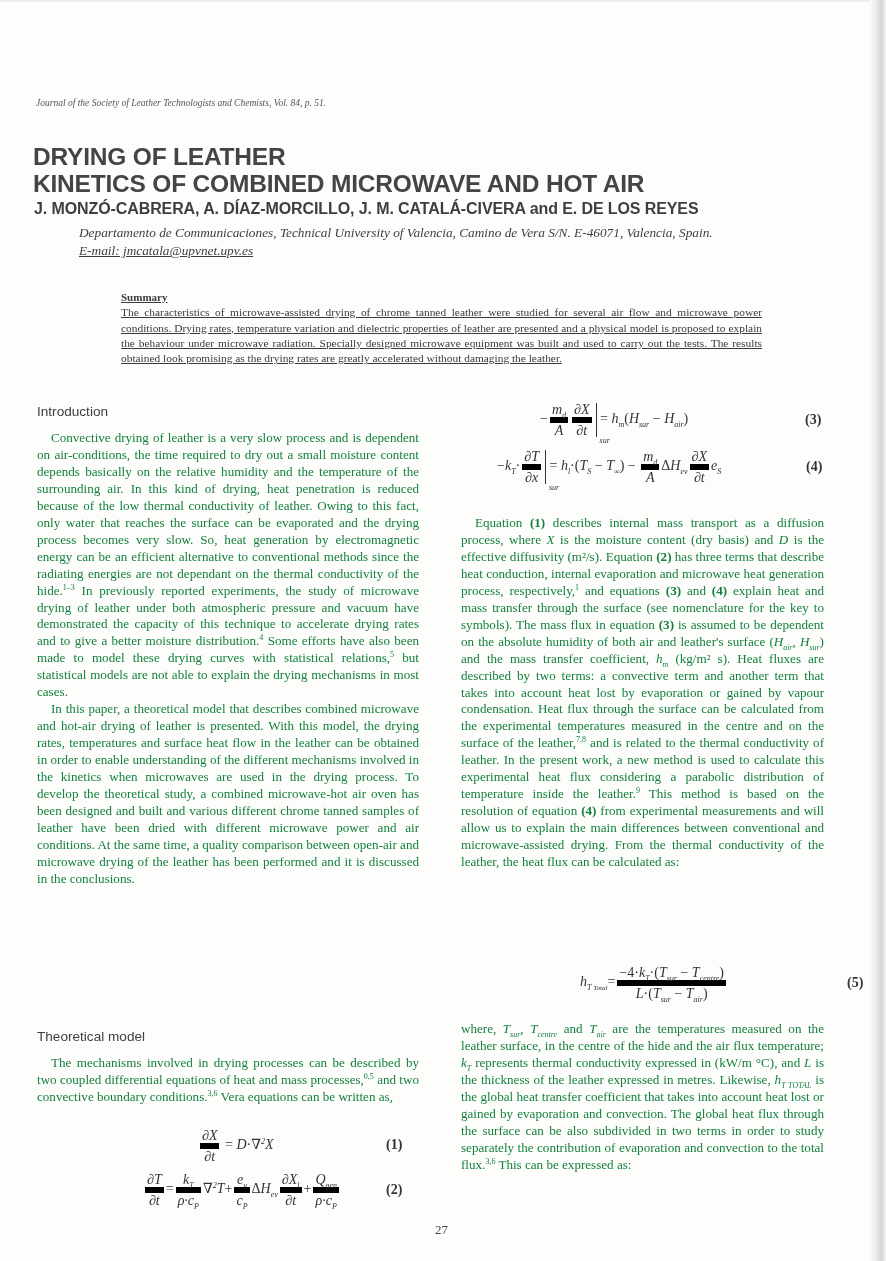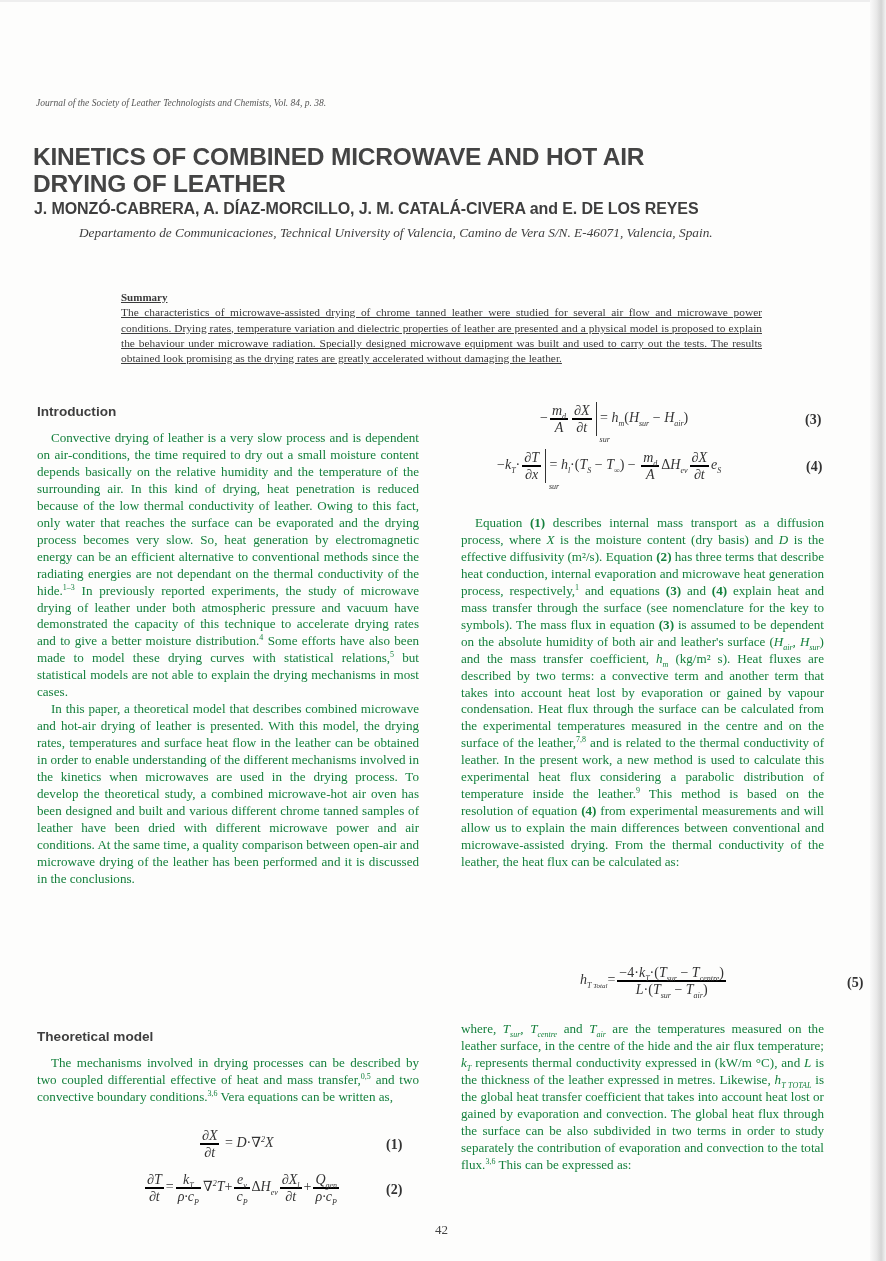--- a/index.html
+++ b/index.html
@@ -37,75 +37,76 @@
     font-size: 11.4px; line-height: 15.3px; color: #3a3a3a; text-align: justify; text-decoration: underline;
   }
   .summary .head { font-weight: bold; font-size: 11px; }
   .col {
     position: absolute; font-size: 13.1px; line-height: 16.95px; color: #15803d;
     text-align: justify;
   }
   .col-left { left: 52px; width: 366px; }
   .col-right { left: 461px; width: 363px; }
   .sec-head {
-    font-family: "Liberation Sans", "DejaVu Sans", sans-serif; font-weight: bold;
+    font-family: "Liberation Sans", "DejaVu Sans", sans-serif; font-weight: normal;
     font-size: 13.6px; color: #3e3e3e; position: absolute;
   }
   p.para { margin: 0; text-indent: 14px; }
   sup { font-size: 8px; line-height: 0; }
   sub { font-size: 8px; line-height: 0; }
   .eq {
     position: absolute; font-size: 14px; color: #333; font-style: italic;
   }
   .eq .num { position: absolute; font-style: normal; font-weight: bold; font-size: 14px; }
   .frac { display: inline-block; vertical-align: middle; text-align: center; margin: 0 2px; }
-  .frac .n { display: block; border-bottom: 2px solid #000000; padding: 0 2px; line-height: 15px; }
+  .frac .n { display: block; border-bottom: 6px solid #000000; padding: 0 2px; line-height: 15px; }
   .frac .d { display: block; line-height: 15px; padding: 0 2px; }
   .up { font-style: normal; }
   .bar { display: inline-block; border-left: 1px solid #333; height: 34px; vertical-align: middle; margin-left: 2px; position: relative; }
   .bar sub { position: absolute; left: 3px; bottom: -4px; font-size: 8px; }
   .page-num { position: absolute; left: 435px; top: 1222px; font-size: 13px; color: #444; }
   b.r { font-weight: bold; font-style: normal; }
   i { font-style: italic; }
 </style>
 </head>
 <body>
 
 <div class="top-rule"></div>
 <div class="page-edge"></div>
 
-<div class="running-head">Journal of the Society of Leather Technologists and Chemists, Vol. 84, p. 38.</div>
+<div class="running-head">Journal of the Society of Leather Technologists and Chemists, Vol. 84, p. 51.</div>
 
 <div class="title">
+  <div>DRYING OF LEATHER</div>
   <div>KINETICS OF COMBINED MICROWAVE AND HOT AIR</div>
-  <div>DRYING OF LEATHER</div>
 </div>
 
 <div class="authors">J. MONZÓ-CABRERA, A. DÍAZ-MORCILLO, J. M. CATALÁ-CIVERA and E. DE LOS REYES</div>
 
 <div class="affil">
   <div>Departamento de Communicaciones, Technical University of Valencia, Camino de Vera S/N. E-46071, Valencia, Spain.</div>
+  <div class="email">E-mail: jmcatala@upvnet.upv.es</div>
 </div>
 
 <div class="summary">
   <div class="head">Summary</div>
   <div>The characteristics of microwave-assisted drying of chrome tanned leather were studied for several air flow and microwave power conditions. Drying rates, temperature variation and dielectric properties of leather are presented and a physical model is proposed to explain the behaviour under microwave radiation. Specially designed microwave equipment was built and used to carry out the tests. The results obtained look promising as the drying rates are greatly accelerated without damaging the leather.</div>
 </div>
 
 <div class="sec-head" style="left:37px; top:404px;">Introduction</div>
 
 <div class="col col-left" style="left:37px; width:382px; top:430px;">
   <p class="para"><span>Convective drying of leather is a very slow process and is dependent on air-conditions, the time required to dry out a small moisture content depends basically on the relative humidity and the temperature of the surrounding air. In this kind of drying, heat penetration is reduced because of the low thermal conductivity of leather. Owing to this fact, only water that reaches the surface can be evaporated and the drying process becomes very slow. So, heat generation by electromagnetic energy can be an efficient alternative to conventional methods since the radiating energies are not dependant on the thermal conductivity of the hide.</span><sup>1–3</sup><span> In previously reported experiments, the study of microwave drying of leather under both atmospheric pressure and vacuum have demonstrated the capacity of this technique to accelerate drying rates and to give a better moisture distribution.</span><sup>4</sup><span> Some efforts have also been made to model these drying curves with statistical relations,</span><sup>5</sup><span> but statistical models are not able to explain the drying mechanisms in most cases.</span></p>
   <p class="para">In this paper, a theoretical model that describes combined microwave and hot-air drying of leather is presented. With this model, the drying rates, temperatures and surface heat flow in the leather can be obtained in order to enable understanding of the different mechanisms involved in the kinetics when microwaves are used in the drying process. To develop the theoretical study, a combined microwave-hot air oven has been designed and built and various different chrome tanned samples of leather have been dried with different microwave power and air conditions. At the same time, a quality comparison between open-air and microwave drying of the leather has been performed and it is discussed in the conclusions.</p>
 </div>
 
 <div class="sec-head" style="left:37px; top:1029px;">Theoretical model</div>
 
 <div class="col col-left" style="left:37px; width:382px; top:1055px;">
-  <p class="para"><span>The mechanisms involved in drying processes can be described by two coupled differential effective of heat and mass transfer,</span><sup>0,5</sup><span> and two convective boundary conditions.</span><sup>3,6</sup><span> Vera equations can be written as,</span></p>
+  <p class="para"><span>The mechanisms involved in drying processes can be described by two coupled differential equations of heat and mass processes,</span><sup>0,5</sup><span> and two convective boundary conditions.</span><sup>3,6</sup><span> Vera equations can be written as,</span></p>
 </div>
 
 <div class="eq" style="left:198px; top:1128px; width:230px;">
   <span class="frac"><span class="n">∂X</span><span class="d">∂t</span></span><span class="up"> = </span>D<span class="up">·</span>∇<sup>2</sup>X
   <span class="num" style="left:188px; top:9px;">(1)</span>
 </div>
 
 <div class="eq" style="left:143px; top:1172px; width:285px;">
   <span class="frac"><span class="n">∂T</span><span class="d">∂t</span></span><span class="up">=</span><span class="frac"><span class="n">k<sub>T</sub></span><span class="d">ρ·c<sub>P</sub></span></span>∇<sup>2</sup>T<span class="up">+</span><span class="frac"><span class="n">e<sub>v</sub></span><span class="d">c<sub>P</sub></span></span><span class="up">Δ</span>H<sub>ev</sub><span class="frac"><span class="n">∂X<sub>l</sub></span><span class="d">∂t</span></span><span class="up">+</span><span class="frac"><span class="n">Q<sub>gen</sub></span><span class="d">ρ·c<sub>P</sub></span></span>
   <span class="num" style="left:243px; top:10px;">(2)</span>
@@ -127,13 +128,13 @@
 
 <div class="eq" style="left:540px; top:965px; width:290px;margin-left:40px;">
   h<sub>T <span style="font-size:7px;">Total</span></sub><span class="up">=</span><span class="frac"><span class="n"><span class="up">−4·</span>k<sub>T</sub><span class="up">·(</span>T<sub>sur</sub><span class="up"> − </span>T<sub>centre</sub><span class="up">)</span></span><span class="d">L<span class="up">·(</span>T<sub>sur</sub><span class="up"> − </span>T<sub>air</sub><span class="up">)</span></span></span>
   <span class="num" style="left:267px; top:10px;">(5)</span>
 </div>
 
 <div class="col col-right" style="top:1021px;">
   <p class="para" style="text-indent:0"><span>where, </span><i>T<sub>sur</sub>, T<sub>centre</sub></i><span> and </span><i>T<sub>air</sub></i><span> are the temperatures measured on the leather surface, in the centre of the hide and the air flux temperature; </span><i>k<sub>T</sub></i><span> represents thermal conductivity expressed in (kW/m °C), and </span><i>L</i><span> is the thickness of the leather expressed in metres. Likewise, </span><i>h<sub>T TOTAL</sub></i><span> is the global heat transfer coefficient that takes into account heat lost or gained by evaporation and convection. The global heat flux through the surface can be also subdivided in two terms in order to study separately the contribution of evaporation and convection to the total flux.</span><sup>3,6</sup><span> This can be expressed as:</span></p>
 </div>
 
-<div class="page-num">42</div>
+<div class="page-num">27</div>
 
 </body></html>

